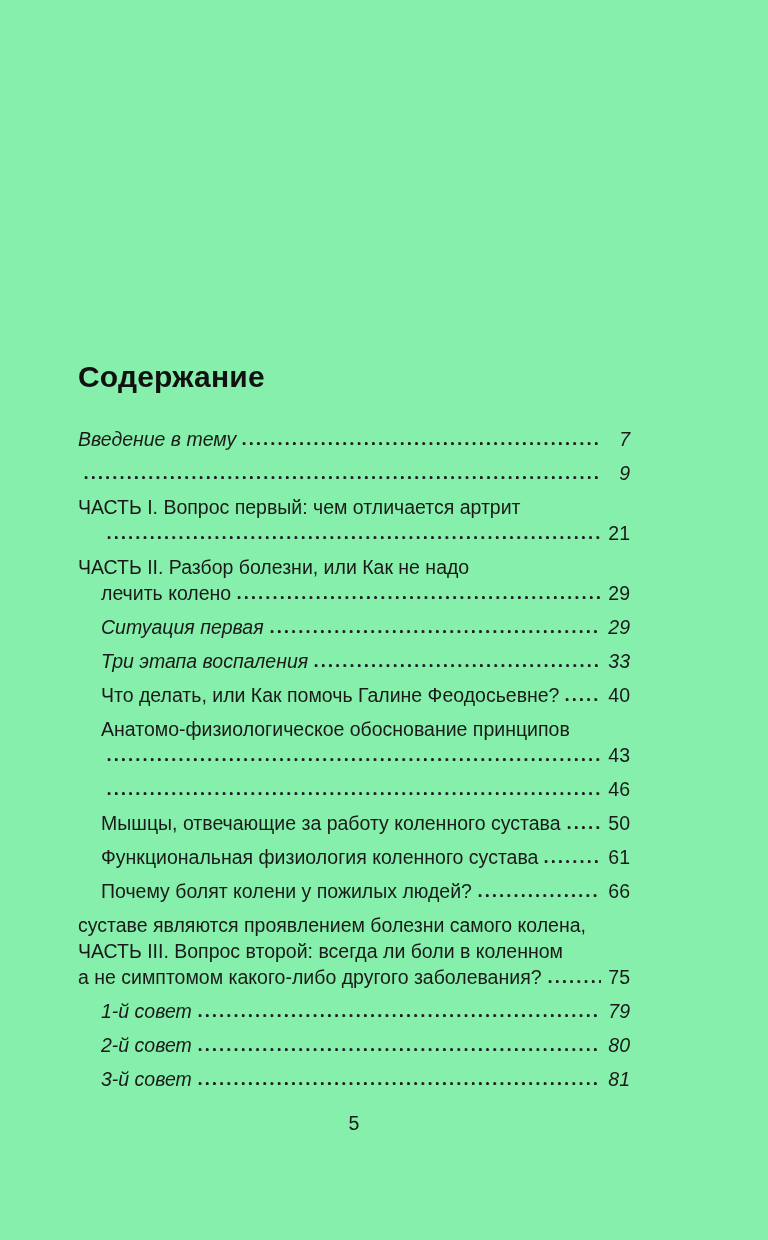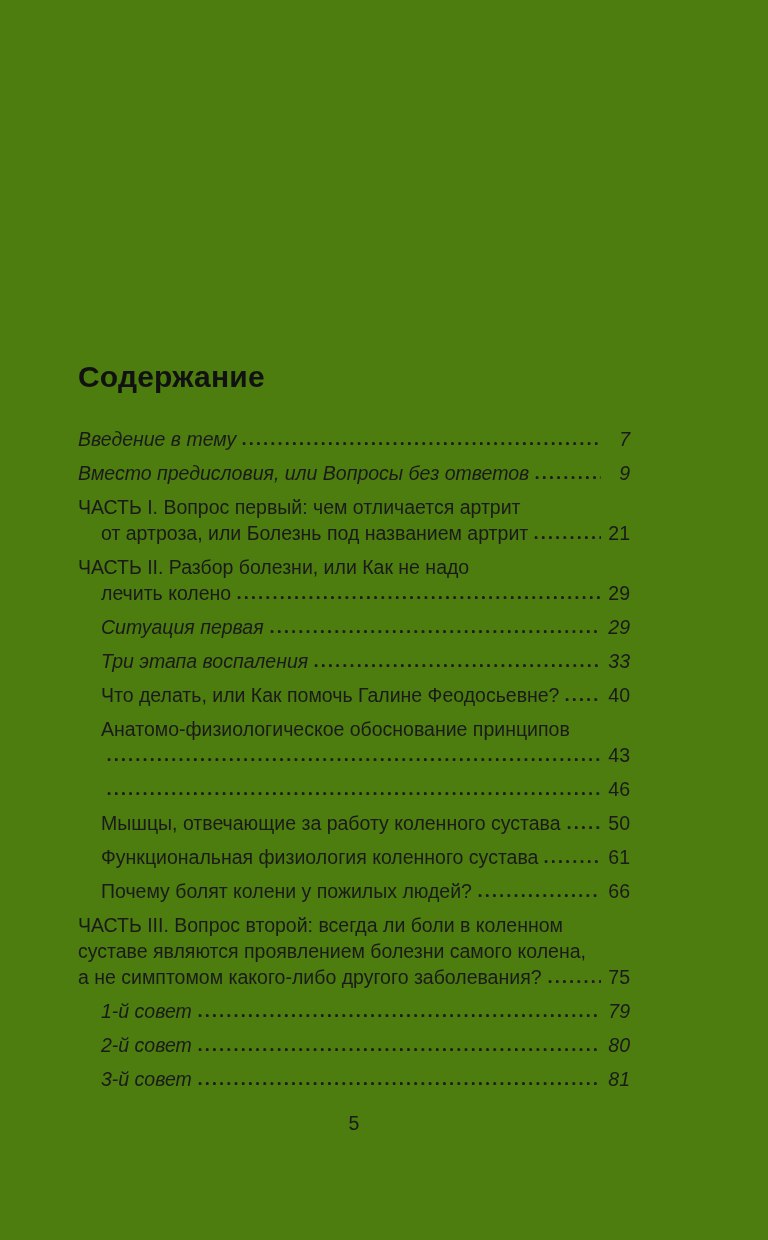--- a/index.html
+++ b/index.html
@@ -8,21 +8,21 @@
     width: 768px; height: 1240px;
     background: #ffffff;
     color: #1a1a1a;
     font-family: "Liberation Sans", "DejaVu Sans", sans-serif;
   }
   .page {
     position: relative;
     width: 768px; height: 1240px;
     padding: 360px 138px 0 78px;
     overflow: hidden;
-    background: #4d7c0f;
+    background: #86efac;
   }
   .title {
     font-size: 30px;
     font-weight: 700;
     color: #111111;
     margin: 0 0 32px 0;
     letter-spacing: 0.2px;
   }
   .toc { width: 100%; }
   .entry {
@@ -65,29 +65,27 @@
   <div class="toc" id="toc">
       <div class="entry italic">
         <div class="line ind-0 last">
           <span class="txt">Введение в тему</span>
           <span class="leader"></span>
           <span class="pg">7</span>
         </div>
       </div>
       <div class="entry italic">
         <div class="line ind-0 last">
-          <span class="txt">Вместо предисловия, или Вопросы без ответов</span>
           <span class="leader"></span>
           <span class="pg">9</span>
         </div>
       </div>
       <div class="entry">
         <div class="line ind-0">ЧАСТЬ I. Вопрос первый: чем отличается артрит</div>
         <div class="line ind-1 last">
-          <span class="txt">от артроза, или Болезнь под названием артрит</span>
           <span class="leader"></span>
           <span class="pg">21</span>
         </div>
       </div>
       <div class="entry">
         <div class="line ind-0">ЧАСТЬ II. Разбор болезни,  или Как не надо</div>
         <div class="line ind-1 last">
           <span class="txt">лечить колено</span>
           <span class="leader"></span>
           <span class="pg">29</span>
@@ -142,22 +140,22 @@
         </div>
       </div>
       <div class="entry">
         <div class="line ind-1 last">
           <span class="txt">Почему болят колени у пожилых людей?</span>
           <span class="leader"></span>
           <span class="pg">66</span>
         </div>
       </div>
       <div class="entry">
+        <div class="line ind-0">суставе являются проявлением болезни самого колена,</div>
         <div class="line ind-0">ЧАСТЬ III. Вопрос второй: всегда ли боли в коленном</div>
-        <div class="line ind-0">суставе являются проявлением болезни самого колена,</div>
         <div class="line ind-0 last">
           <span class="txt">а не симптомом какого-либо другого заболевания?</span>
           <span class="leader"></span>
           <span class="pg">75</span>
         </div>
       </div>
       <div class="entry italic">
         <div class="line ind-1 last">
           <span class="txt">1-й совет</span>
           <span class="leader"></span>

